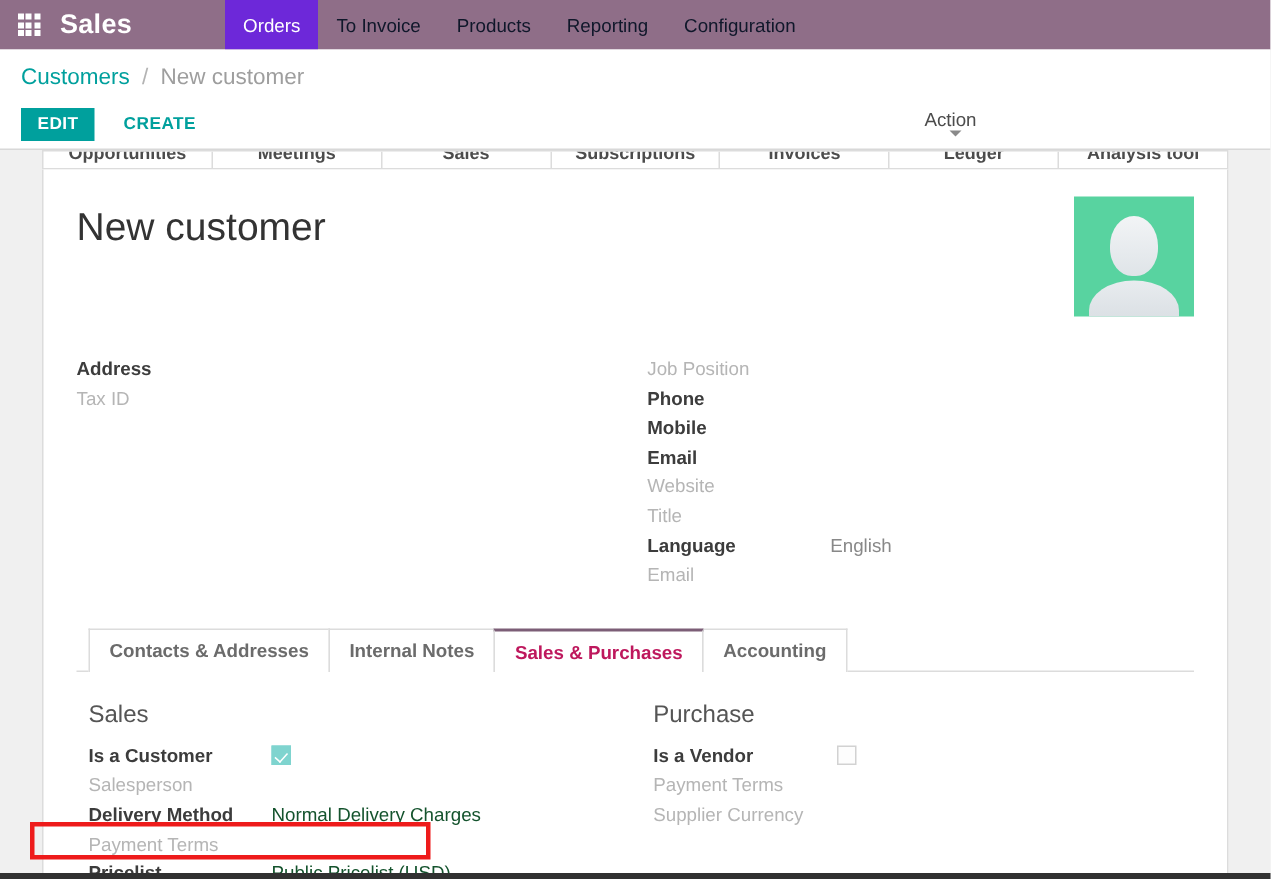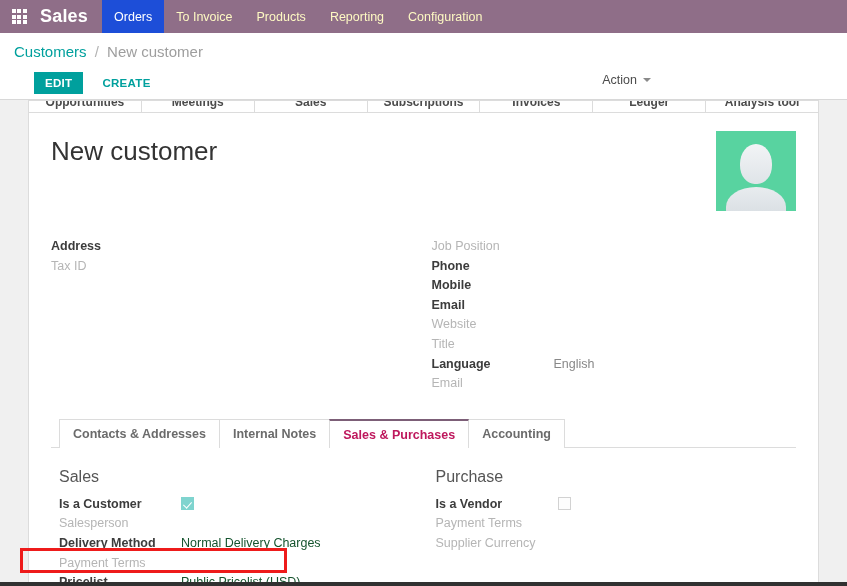--- a/index.html
+++ b/index.html
@@ -44,28 +44,29 @@
     font-size: 18px;
     font-weight: bold;
     letter-spacing: .2px;
     cursor: pointer;
   }
   .navmenu { display: flex; align-items: stretch; }
   .navmenu .item {
     display: flex;
     align-items: center;
     padding: 0 12px;
-    color: #fef9c3;
+    color: #0f172a;
     font-size: 12.5px;
     cursor: pointer;
     white-space: nowrap;
   }
   .navmenu .item.active {
-    background: #1d4ed8;
+    background: #6d28d9;
     color: #ffffff;
+    margin-left: 48px;
   }
 
   
   .control-panel {
     background: #ffffff;
     border-bottom: 1px solid #d8d8d8;
     padding: 0 14px;
     height: 67px;
     position: relative;
   }
@@ -75,21 +76,20 @@
     line-height: 1;
   }
   .breadcrumb .crumb-link { color: #00a09d; cursor: pointer; margin-top: 30px; }
   .breadcrumb .sep { color: #b3b3b3; margin: 0 4px; }
   .breadcrumb .crumb-cur { color: #9e9e9e; }
 
   .cp-actions {
     display: flex;
     align-items: center;
     margin-top: 13px;
-    margin-left: 20px;
   }
   .btn-edit {
     background: #00a09d;
     color: #ffffff;
     font-size: 11.5px;
     font-weight: bold;
     letter-spacing: .3px;
     padding: 5px 11px;
     border: none;
     cursor: pointer;
@@ -109,20 +109,21 @@
   }
   .action-dd {
     position: absolute;
     right: 196px;
     top: 40px;
     font-size: 12.5px;
     color: #4c4c4c;
     cursor: pointer;
     display: flex;
     align-items: center;
+    flex-direction: column;
   }
   .caret {
     display: inline-block;
     margin-left: 6px;
     width: 0; height: 0;
     border-left: 4px solid transparent;
     border-right: 4px solid transparent;
     border-top: 4px solid #8a8a8a;
   }
 

